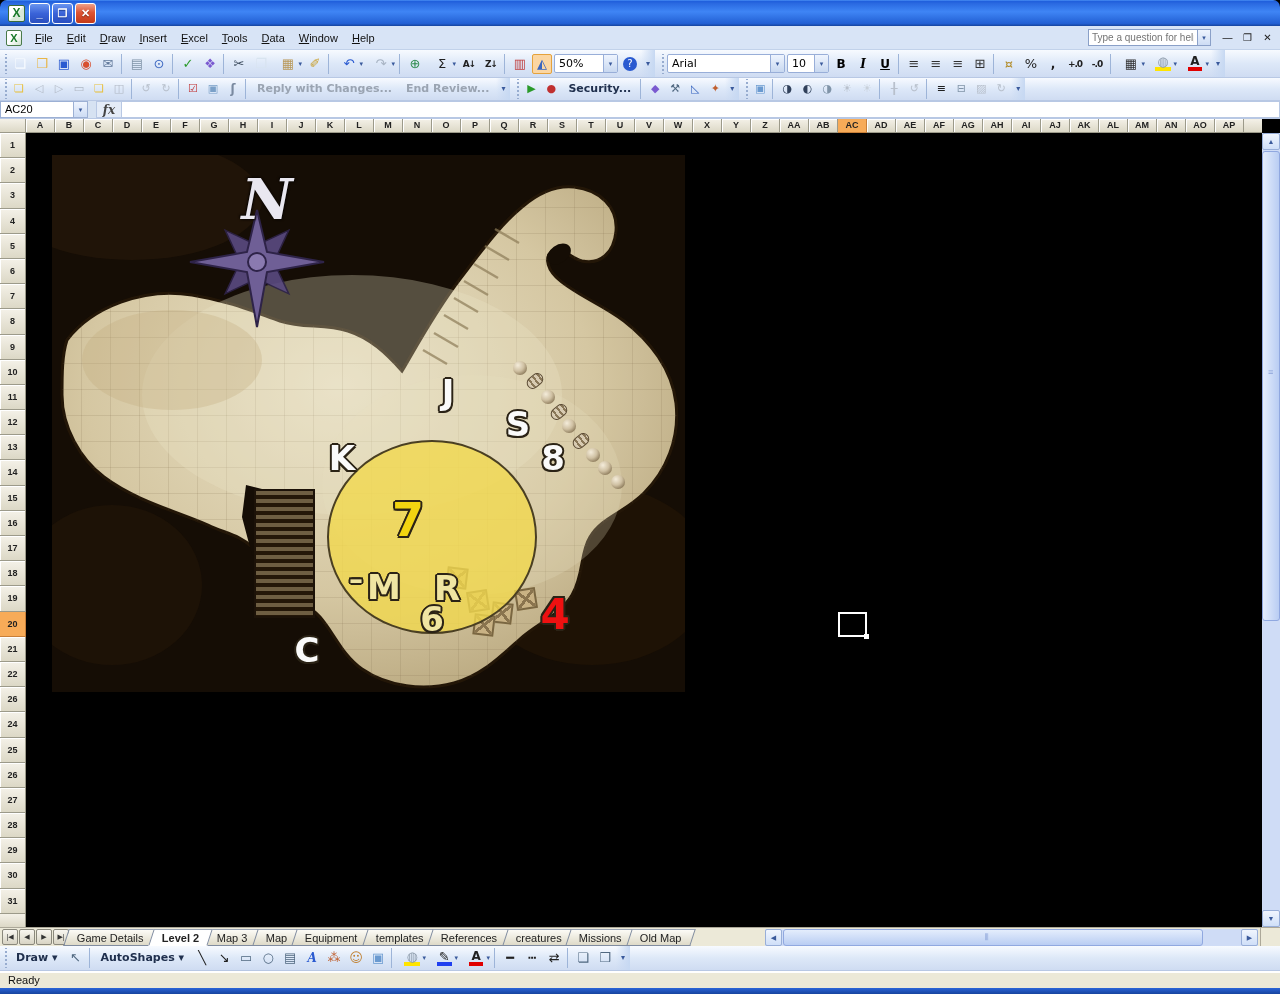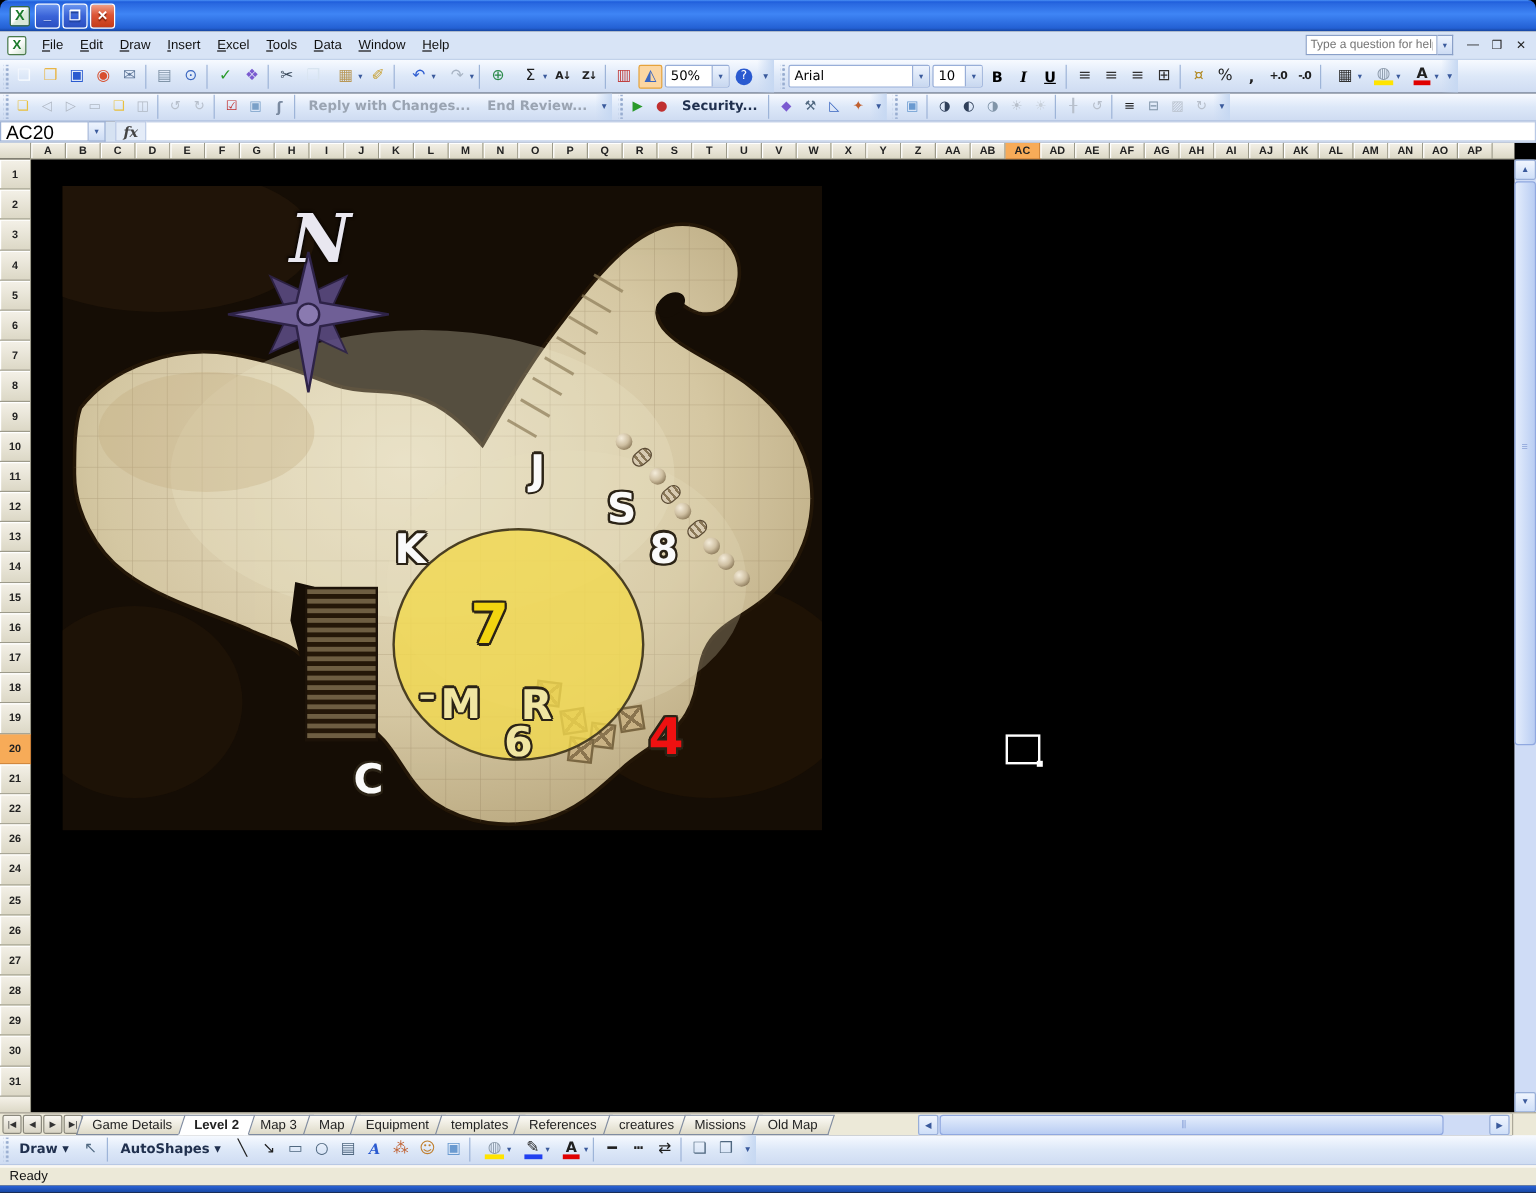--- a/index.html
+++ b/index.html
@@ -62,21 +62,21 @@
   .tbi.tcombo .g { font-size:11px; color:#000; }
   .tbi.tcombo::after { content:"▾"; position:absolute; right:0; top:0; bottom:0; width:13px;
     background:linear-gradient(#eef4fe,#c8d8f0); border-left:1px solid #98aed8; font-size:7px; color:#3a5a9c;
     display:flex; align-items:center; justify-content:center; }
   .tbi.cb .g { border-bottom:4px solid #ffe400; line-height:11px; padding:0 2px; }
   .tbi.cb-b .g { border-bottom-color:#2040f0; }
   .tbi.cb-r .g { border-bottom-color:#e00000; }
 
   
   .fbar { position:absolute; left:0; top:101px; width:1280px; height:18px; background:#d6e2f2; display:flex; align-items:stretch; border-bottom:1px solid #b8c8e4; }
-  .namebox { width:74px; background:#fff; border:1px solid #9cb0d4; font-size:16px; padding:1px 4px; }
+  .namebox { width:74px; background:#fff; border:1px solid #9cb0d4; font-size:11px; padding:1px 4px; }
   .nbdd { width:14px; background:linear-gradient(#eef4fe,#cddcf4); border:1px solid #9cb0d4; border-left:0; font-size:7px; color:#3a5a9c; display:flex; align-items:center; justify-content:center; }
   .fxsep { width:8px; }
   .fx { width:26px; background:#e4ecf8; border:1px solid #b8c8e4; font-family:"DejaVu Serif",serif; font-style:italic; font-weight:bold; font-size:12px; color:#444; display:flex; align-items:center; justify-content:center; }
   .ffield { flex:1; background:#fff; border:1px solid #b8c8e4; border-left:0; }
 
   
   .corner { position:absolute; left:0; top:119px; width:26px; height:14px; background:linear-gradient(180deg,#f4f1e8,#dcd8c6); border-right:1px solid #9c9a8a; border-bottom:1px solid #9c9a8a; }
   .colheads { position:absolute; left:26px; top:119px; width:1236px; height:14px; display:flex; overflow:hidden; background:#dcd8c6; }
   .colh { width:29px; flex:none; font-size:9px; font-weight:bold; color:#222; text-align:center; line-height:13px;
     background:linear-gradient(180deg,#f4f1e8,#dcd8c6); border-right:1px solid #9c9a8a; border-bottom:1px solid #9c9a8a; box-shadow:inset 1px 1px 0 #fff; }
@@ -269,21 +269,21 @@
       </span>
         <span class="tbi sep">
         <span class="g"></span>
       </span>
         <span class="tbi" style="color:#c04040">
         <span class="g">▥</span>
       </span>
         <span class="tbi on" style="color:#3a66c0">
         <span class="g">◭</span>
       </span>
-        <span class="tbi tcombo" style="width:54px">
+        <span class="tbi tcombo" style="width:64px">
         <span class="g">50%</span>
       </span>
         <span class="tbi help">
         <span class="g">?</span>
       </span>
         <span class="tbi chev">
         <span class="g">▾</span>
       </span>
       </div>
     <div class="tb">

